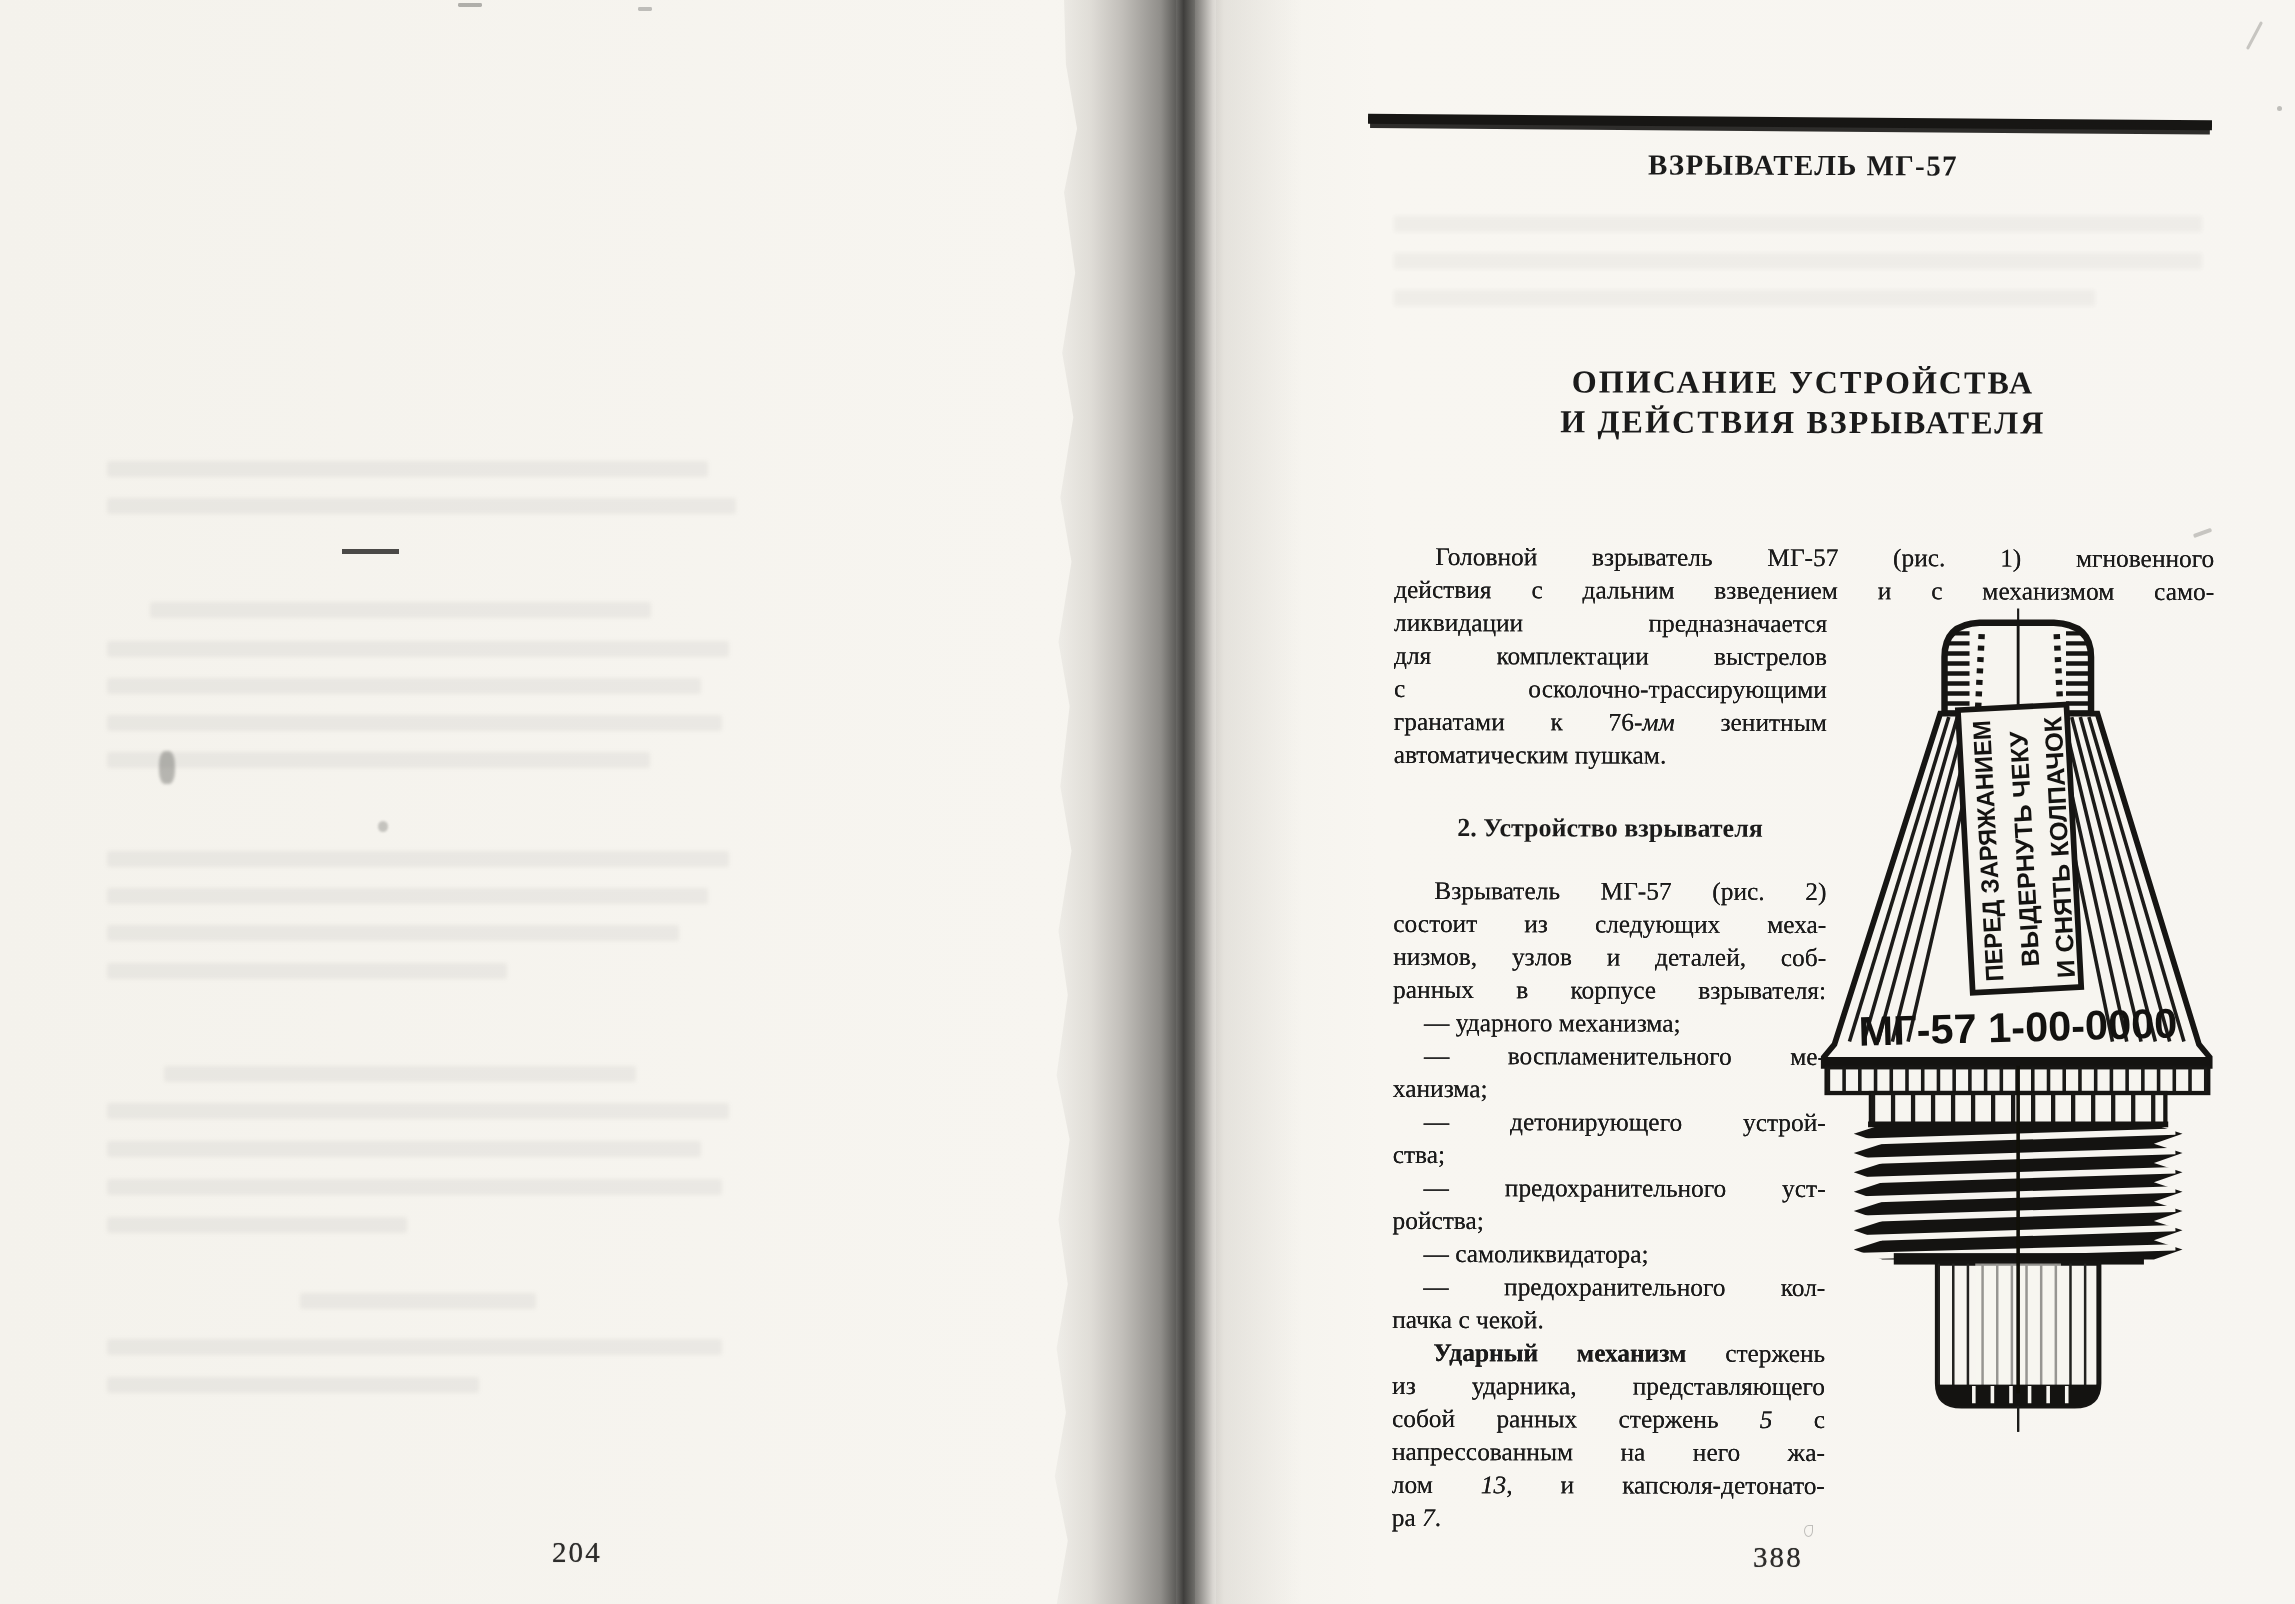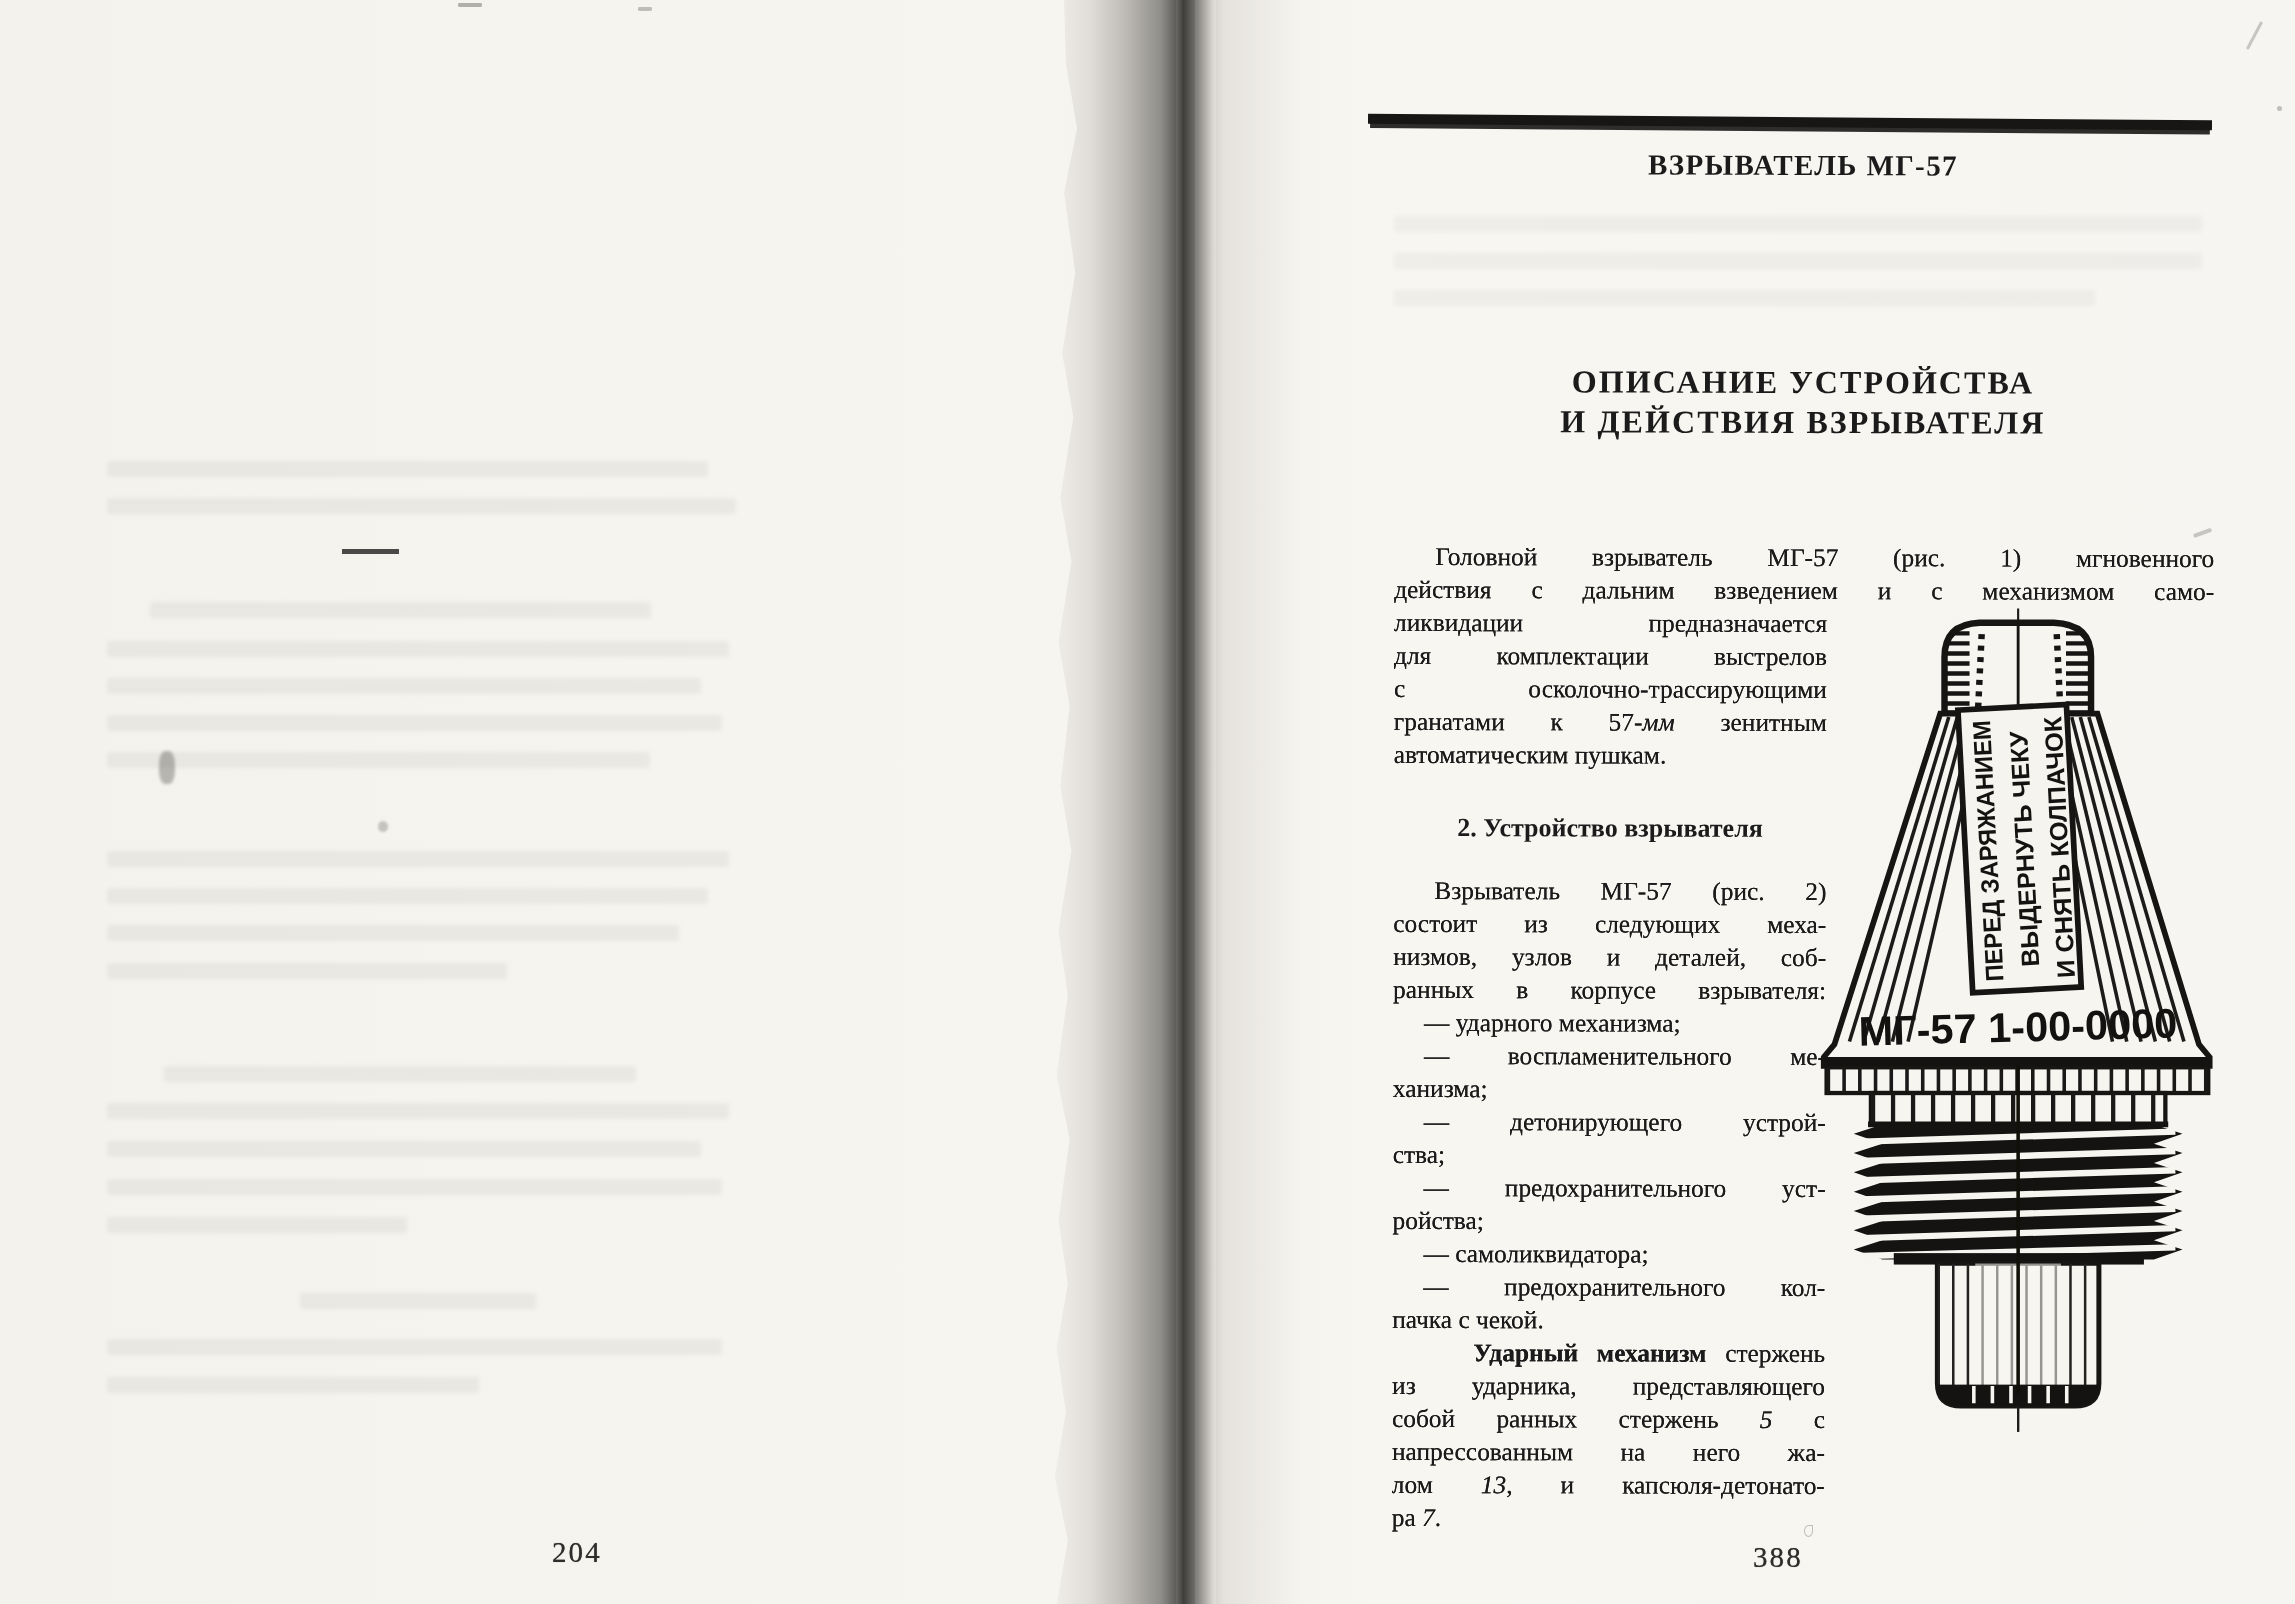--- a/index.html
+++ b/index.html
@@ -33,21 +33,21 @@
   .sub{font-weight:bold; font-size:26px;}
   .sub1{position:absolute; left:1393px; top:463px; width:820px; text-align:center;}
   .textcol{position:absolute; left:1393px; top:541px; width:820px; font-size:25.4px; transform:rotate(.15deg);}
   .textcol .ln{height:33px; line-height:33px; text-align:justify; text-align-last:justify;
     text-shadow:0 0 0.5px currentColor; white-space:nowrap;}
   .textcol .ll{text-align-last:left;}
   .ind{text-indent:41px;} .ind2{text-indent:31px;}
   .narrow{width:433px;}
   .sub2{height:33px; line-height:33px; margin-top:40px; margin-bottom:30px; text-align:center;
     text-align-last:center; width:433px;}
-  .it{font-style:italic;} .bd{font-weight:bold;margin-left:40px;}
+  .it{font-style:italic;} .bd{font-weight:bold;}
   .pageno{position:absolute; font-size:29px; color:#2e2d2b; letter-spacing:2.1px; text-shadow:0 0 0.7px #555;}
   .short-rule{position:absolute; left:342px; top:549px; width:57px; height:5px; background:#4a4947; filter:blur(0.4px);}
   
   .fig{position:absolute; left:1788px; top:601px; width:486px; height:894px;}
   .figcap{position:absolute; left:1828px; top:1436px; width:400px; text-align:center;
     font-weight:bold; font-size:26px; line-height:34px;}
   .figcap .w{word-spacing:10px;}
   svg text{font-family:"Liberation Sans", sans-serif;}
 </style>
 </head>
@@ -106,21 +106,21 @@
     <div>И ДЕЙСТВИЯ ВЗРЫВАТЕЛЯ</div>
   </div>
 
   <div class="textcol">
     <div class="ln ind">Головной взрыватель МГ-57 (рис. 1) мгновенного</div>
     <div class="ln">действия с дальним взведением и с механизмом само-</div>
     <div class="narrow">
       <div class="ln">ликвидации предназначается</div>
       <div class="ln">для комплектации выстрелов</div>
       <div class="ln">с осколочно-трассирующими</div>
-      <div class="ln"><span>гранатами к 57-</span><span class="it">мм</span><span> зенитным</span></div>
+      <div class="ln"><span>гранатами к 76-</span><span class="it">мм</span><span> зенитным</span></div>
       <div class="ln ll">автоматическим пушкам.</div>
 
       <div class="sub sub2">2. Устройство взрывателя</div>
 
       <div class="ln ind">Взрыватель МГ-57 (рис. 2)</div>
       <div class="ln">состоит из следующих меха-</div>
       <div class="ln">низмов, узлов и деталей, соб-</div>
       <div class="ln">ранных в корпусе взрывателя:</div>
       <div class="ln ll ind2">— ударного механизма;</div>
       <div class="ln ind2">— воспламенительного ме-</div>

